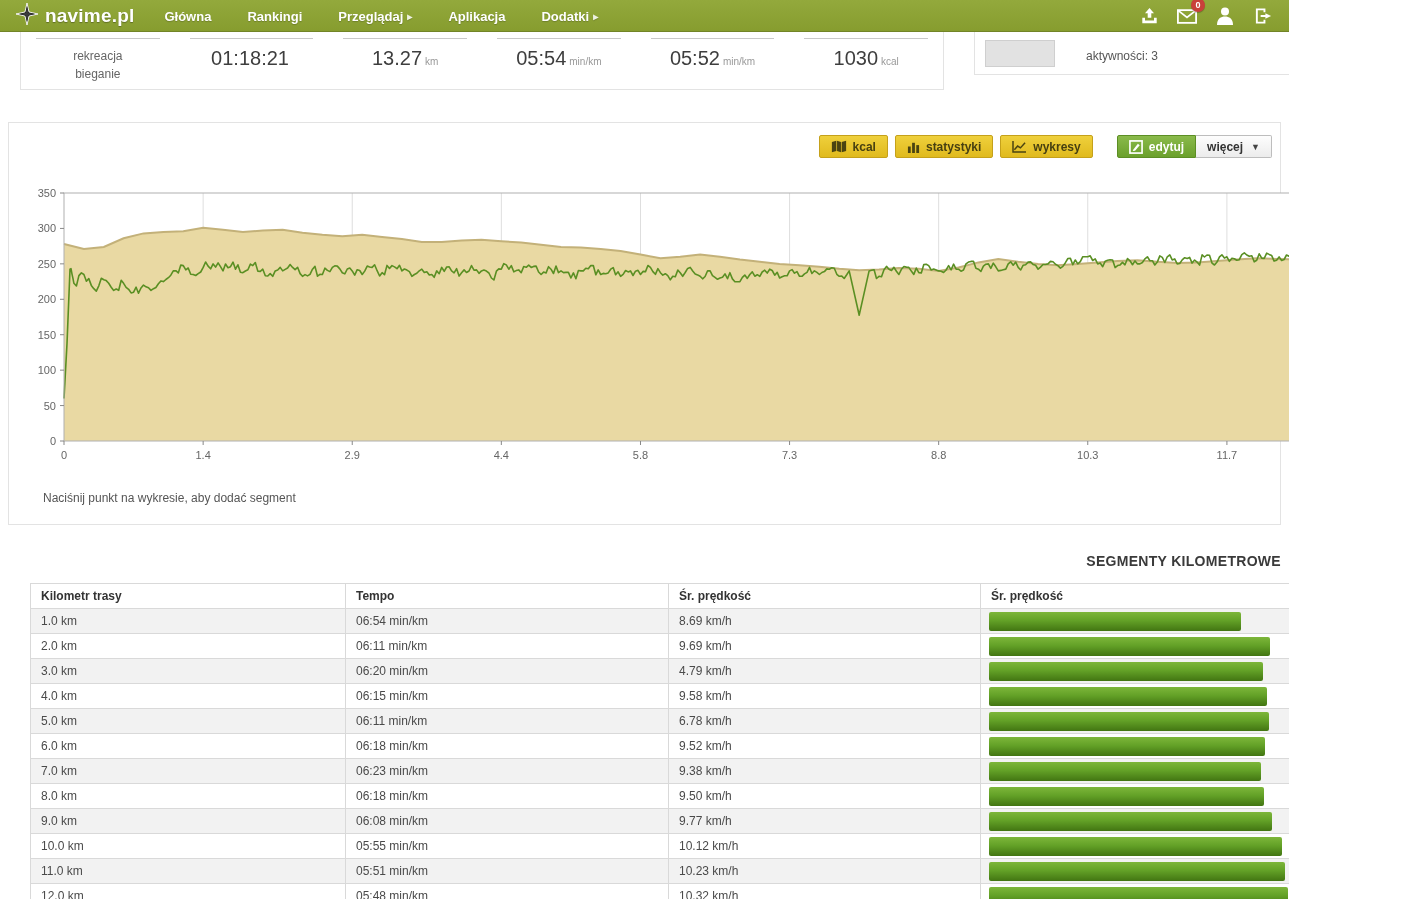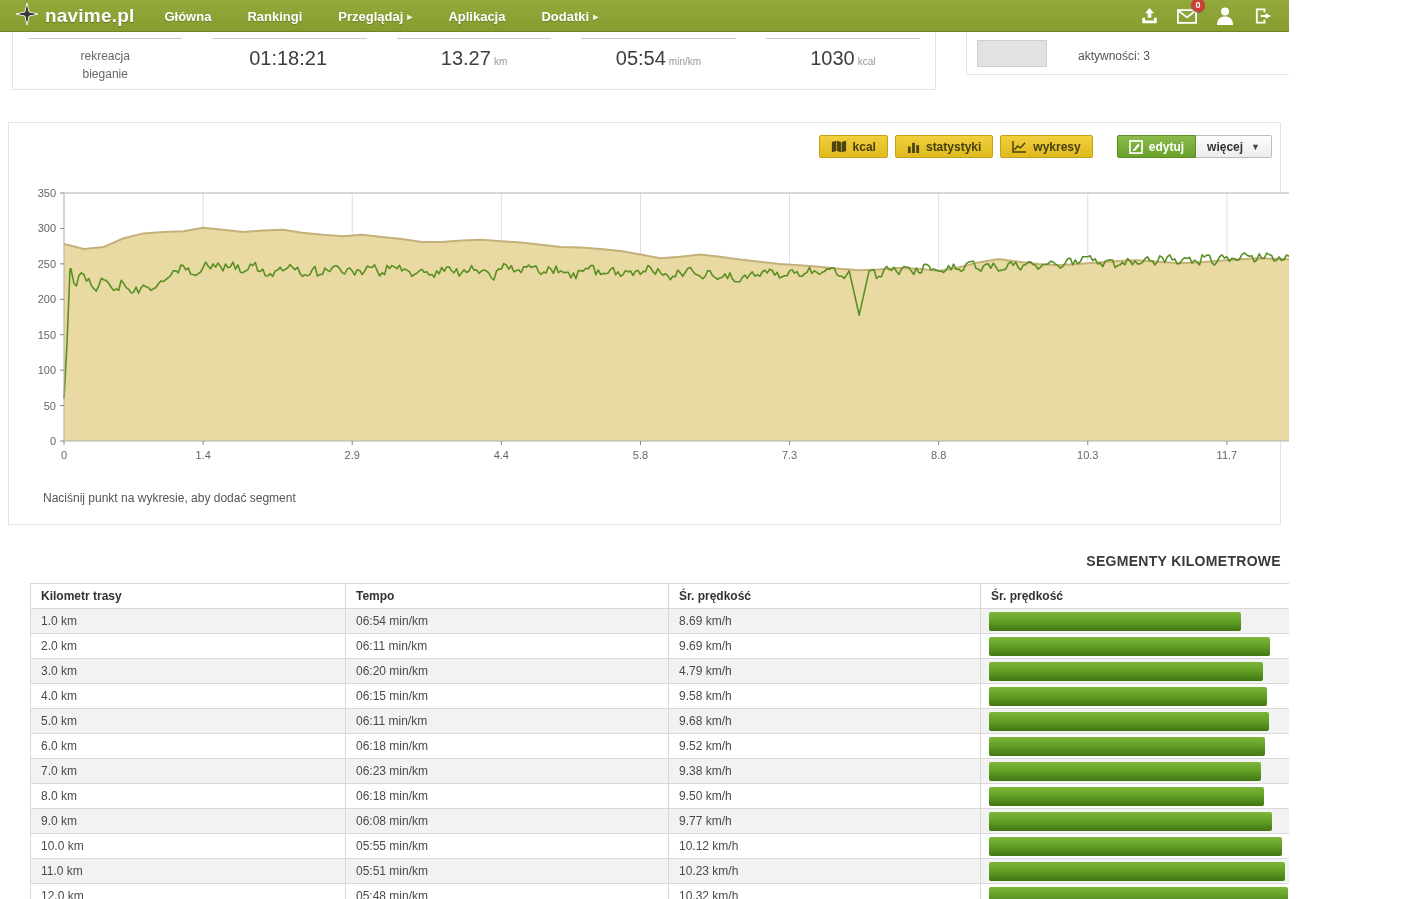--- a/index.html
+++ b/index.html
@@ -13,21 +13,21 @@
   .nav-menu { display:flex; gap:36px; margin-left:30px; }
   .nav-item { color:#fff; font-weight:bold; font-size:13px; cursor:pointer; display:flex; align-items:center; gap:4px; text-shadow:0 1px 1px rgba(0,0,0,.2); }
   .nav-arrow { font-size:10px; opacity:.85; }
   .nav-icons { margin-left:auto; display:flex; gap:18px; align-items:center; }
   .nav-icon { position:relative; width:20px; height:20px; cursor:pointer; display:flex; align-items:center; justify-content:center; }
   .nav-icon svg { display:block; }
   .badge { position:absolute; top:-8px; right:-8px; background:#c9413a; color:#fff; font-size:9px; font-weight:bold; border-radius:50%; width:14px; height:14px; line-height:14px; text-align:center; box-shadow:0 1px 1px rgba(0,0,0,.25); }
 
   
   .top-row { display:flex; align-items:flex-start; }
-  .summary-card { margin-left:12px; width:924px; height:58px; border:1px solid #e3e3e3; border-top:none; background:#fff; display:flex; padding-top:6px; }
+  .summary-card { margin-left:20px; width:924px; height:58px; border:1px solid #e3e3e3; border-top:none; background:#fff; display:flex; padding-top:6px; }
   .stat { flex:1; text-align:center; margin:0 15px; border-top:1px solid #c9c9c9; padding-top:8px; }
   .stat-type { font-size:12px; color:#666; line-height:1.3; padding-top:2px; }
   .stat-value { font-size:20px; color:#3e3e3e; }
   .stat-unit { font-size:10px; color:#999; margin-left:3px; }
   .profile-card { margin-left:30px; flex:1; height:43px; border:1px solid #e3e3e3; border-top:none; border-right:none; background:#fff; display:flex; align-items:flex-start; padding:8px 0 0 10px; }
   .avatar { width:70px; height:27px; background:#e2e2e2; border:1px solid #cfcfcf; cursor:pointer; }
   .activities { margin-left:31px; font-size:12px; color:#555; padding-top:9px; }
 
   
   .main-card { margin:32px 8px 0; height:403px; border:1px solid #e3e3e3; background:#fff; position:relative; }
@@ -119,20 +119,21 @@
   <div class="top-row">
     <div class="summary-card">
       <div class="stat">
         <div class="stat-type">rekreacja</div>
         <div class="stat-type">bieganie</div>
       </div>
 
     <div class="stat"><span class="stat-value">01:18:21</span><span class="stat-unit"></span></div>
         <div class="stat"><span class="stat-value">13.27</span><span class="stat-unit">km</span></div>
         <div class="stat"><span class="stat-value">05:54</span><span class="stat-unit">min/km</span></div>
+        <div class="stat"><span class="stat-value">05:52</span><span class="stat-unit">min/km</span></div>
         <div class="stat"><span class="stat-value">1030</span><span class="stat-unit">kcal</span></div>
       </div>
     <div class="profile-card">
       <div class="avatar"></div>
       <div class="activities">aktywności: 3</div>
     </div>
   </div>
 
   <div class="main-card">
     <div class="toolbar">
@@ -292,21 +293,21 @@
           <td>4.0 km</td>
           <td>06:15 min/km</td>
           <td>9.58 km/h</td>
           <td class="bar-cell">
             <div class="bar" style="width: 278px;"></div>
           </td>
         </tr>
         <tr>
           <td>5.0 km</td>
           <td>06:11 min/km</td>
-          <td>9.68 km/h</td>
+          <td>6.78 km/h</td>
           <td class="bar-cell">
             <div class="bar" style="width: 280px;"></div>
           </td>
         </tr>
         <tr>
           <td>6.0 km</td>
           <td>06:18 min/km</td>
           <td>9.52 km/h</td>
           <td class="bar-cell">
             <div class="bar" style="width: 276px;"></div>

